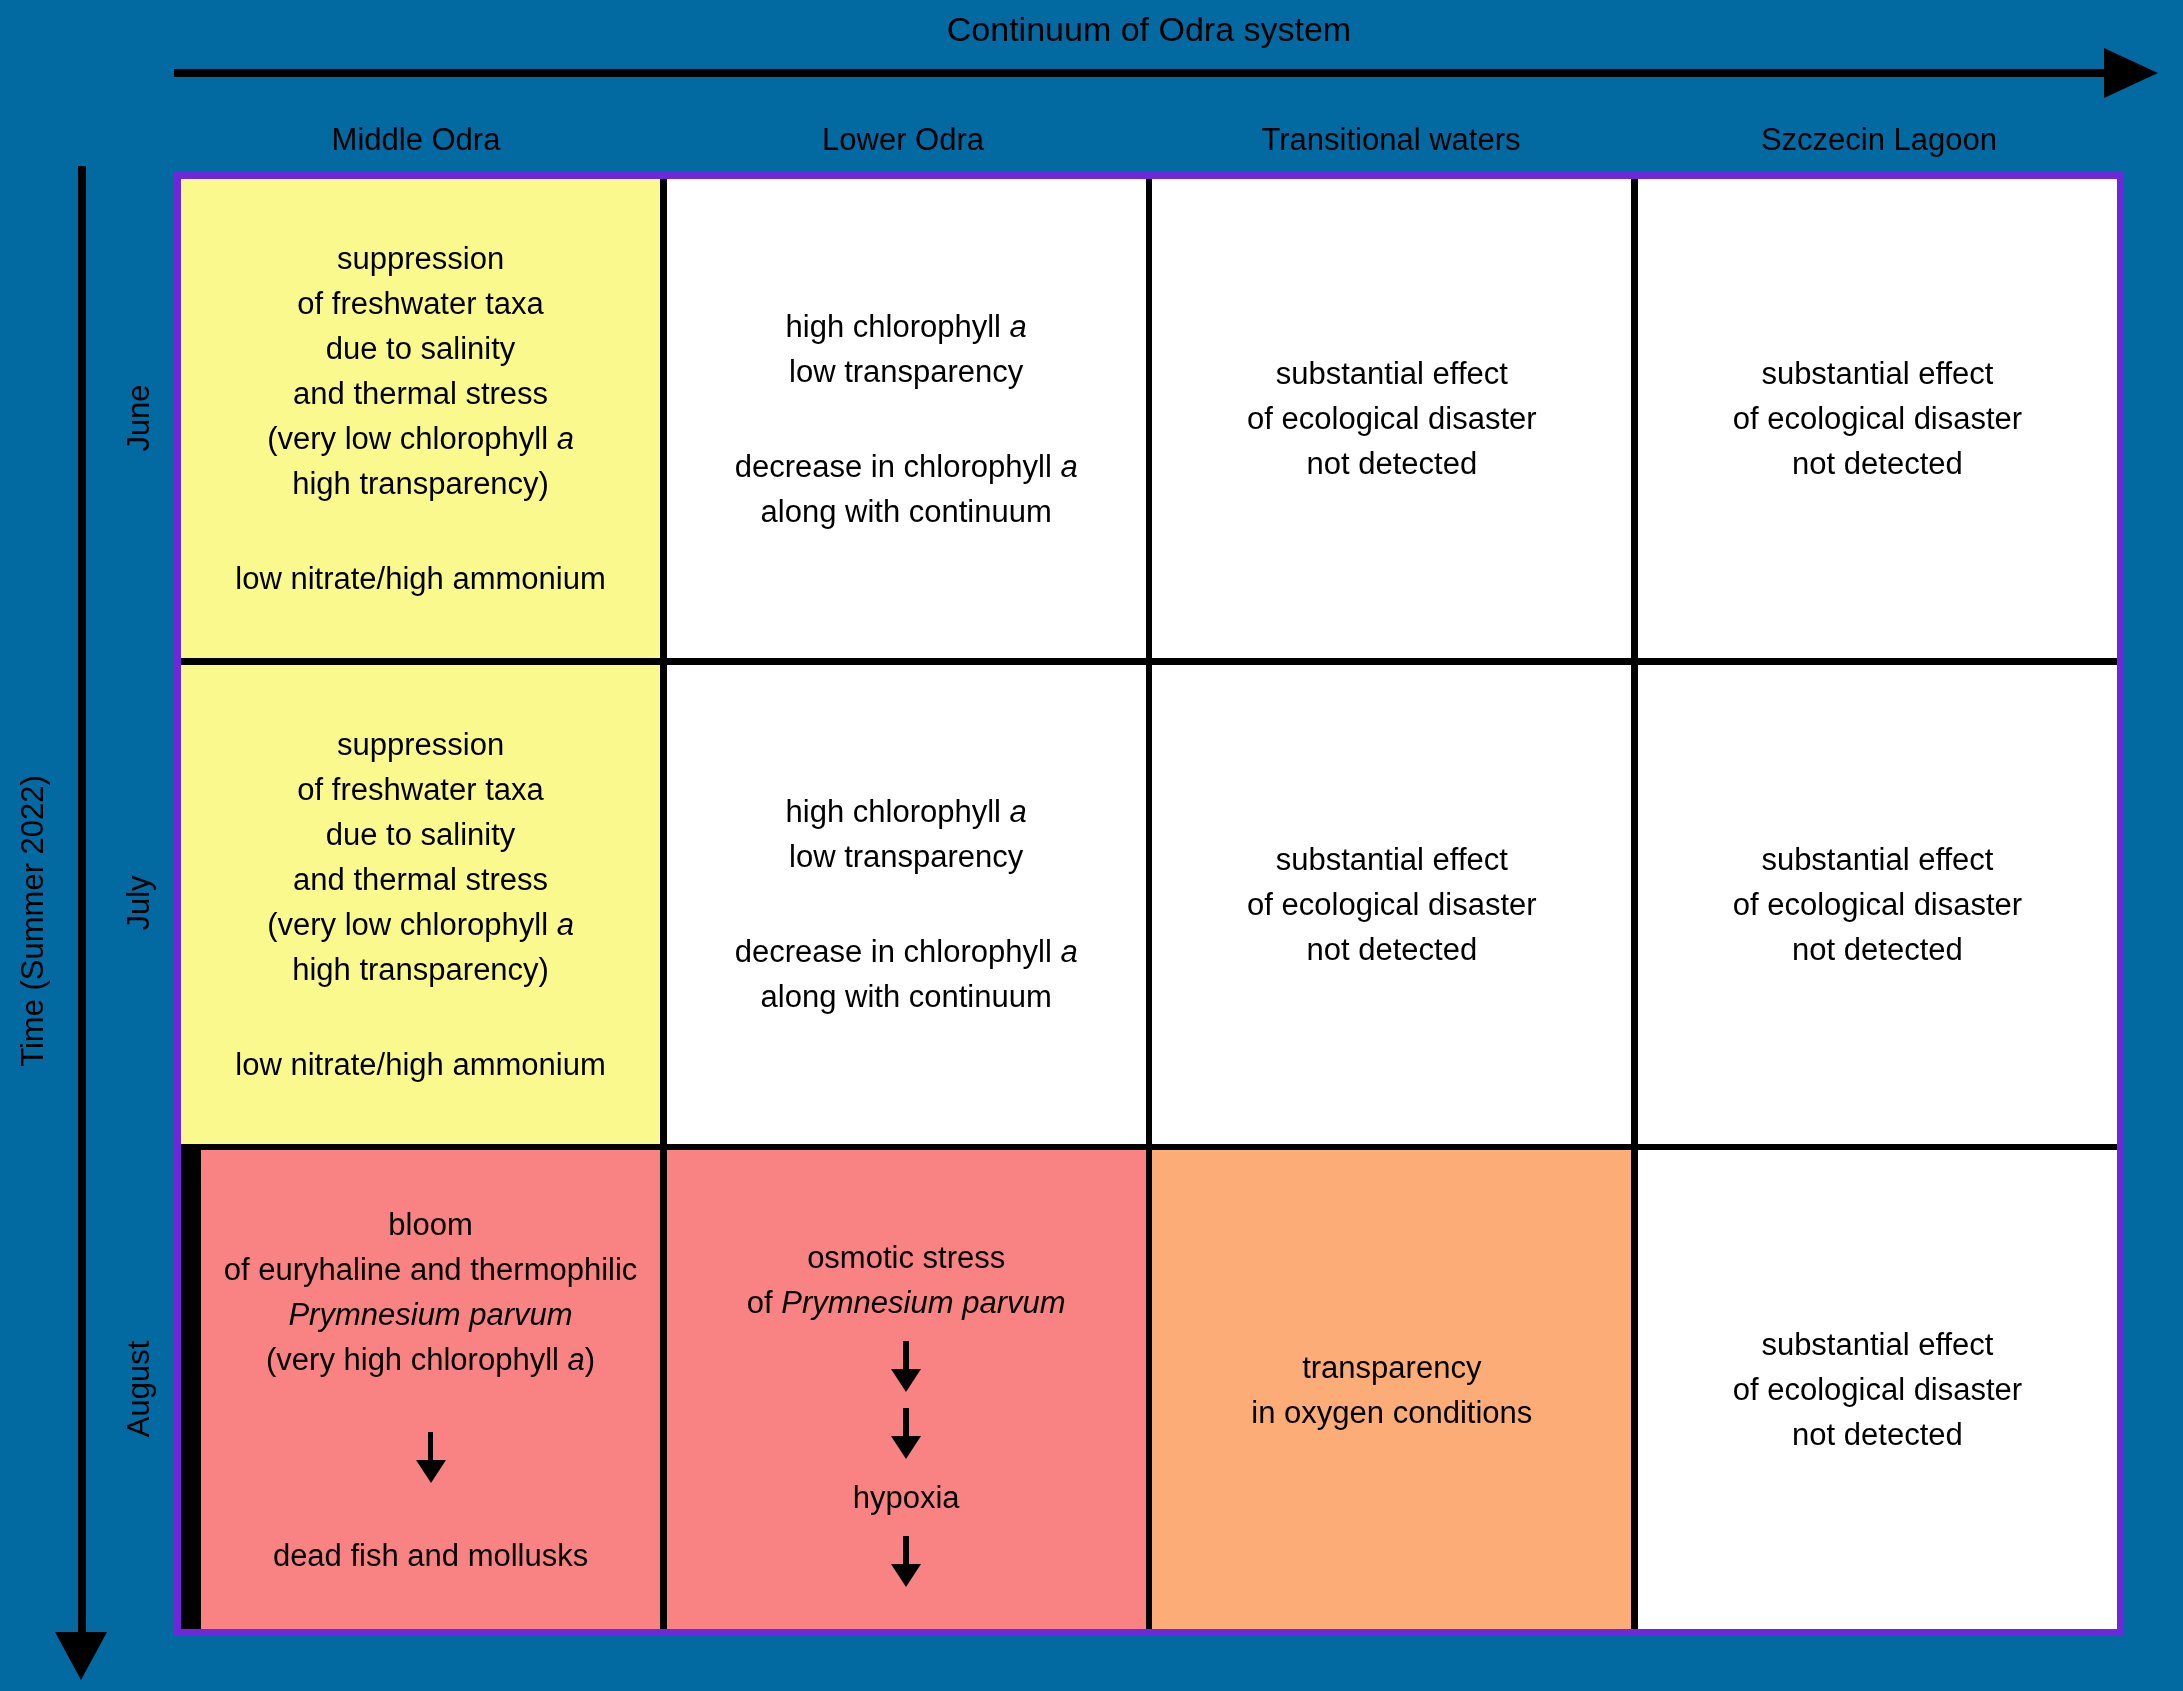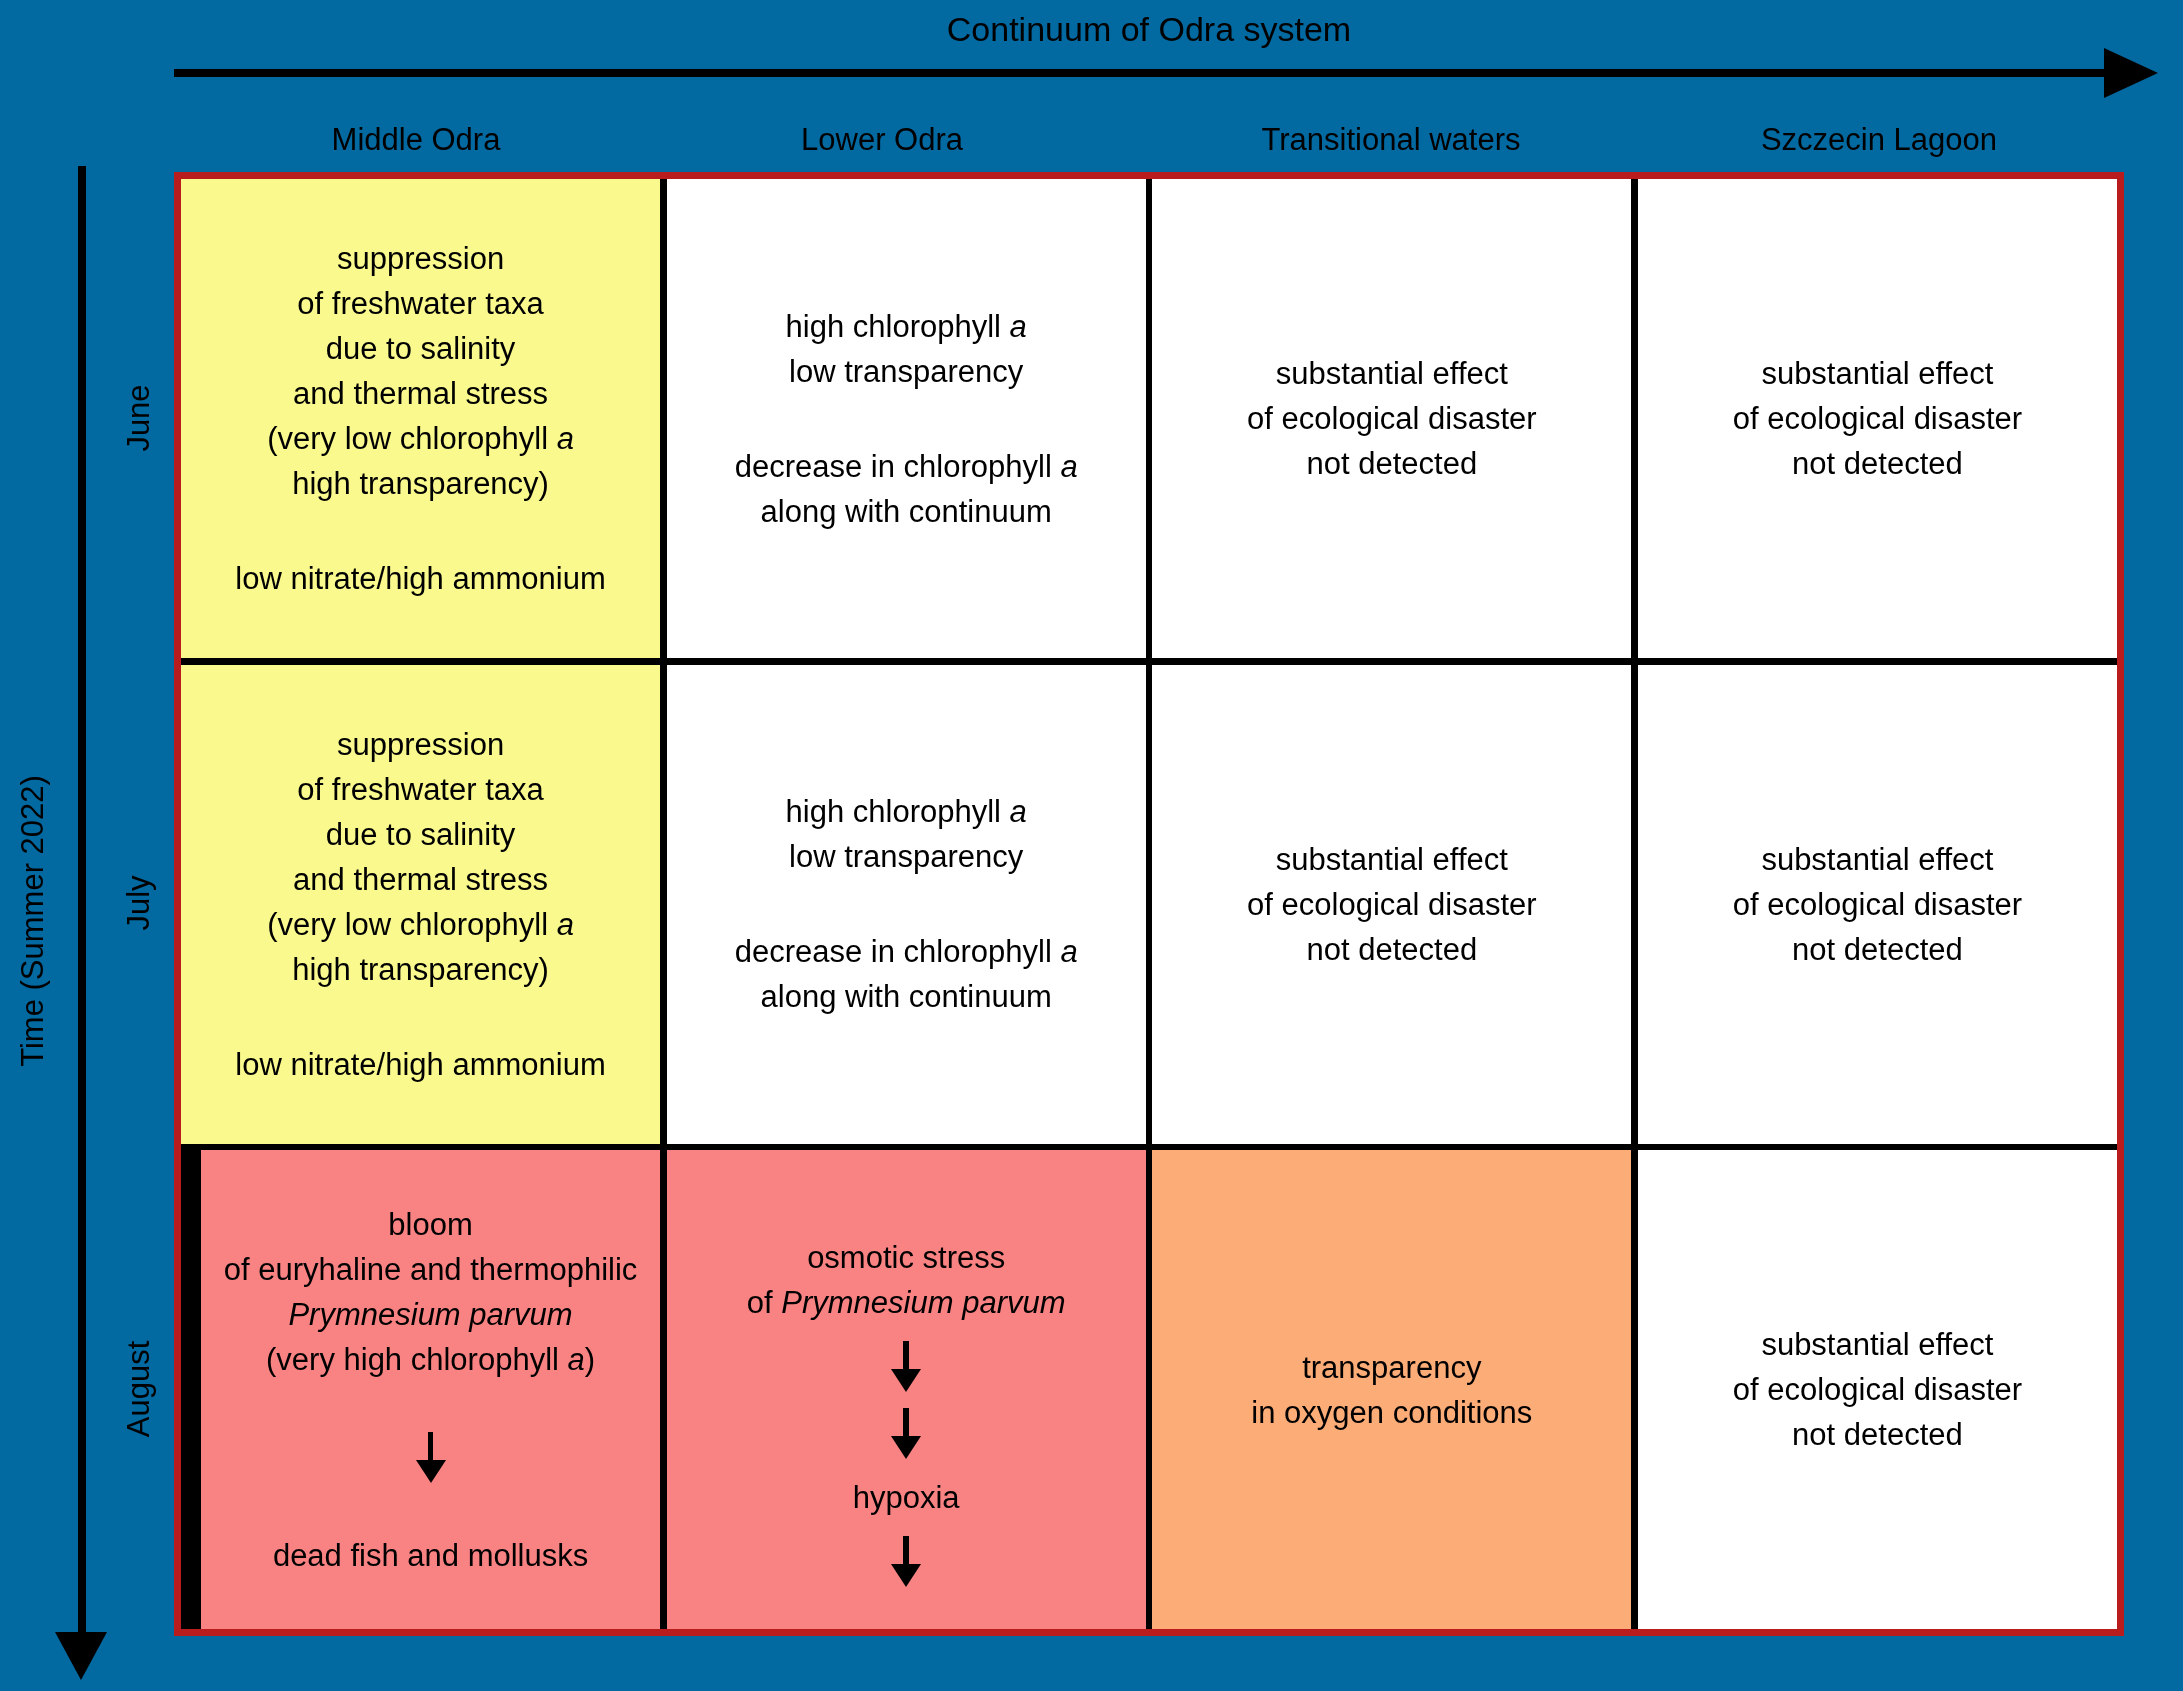--- a/index.html
+++ b/index.html
@@ -22,21 +22,21 @@
   .harrow-head{
     position:absolute;left:2104px;top:48px;width:0;height:0;
     border-left:54px solid #000;
     border-top:25px solid transparent;border-bottom:25px solid transparent;
   }
   .col-header{
     position:absolute;top:120px;width:484px;text-align:center;
     font-size:31px;line-height:40px;
   }
   .col-header.c0{left:174px}
-  .col-header.c1{left:640px}
+  .col-header.c1{left:661px}
   .col-header.c2{left:1149px}
   .col-header.c3{left:1637px}
   
   .varrow-shaft{
     position:absolute;left:78px;top:166px;width:8px;height:1466px;background:#000;
   }
   .varrow-head{
     position:absolute;left:55px;top:1632px;width:0;height:0;
     border-top:48px solid #000;
     border-left:26px solid transparent;border-right:26px solid transparent;
@@ -50,21 +50,21 @@
     position:absolute;left:139px;
     transform:translate(-50%,-50%) rotate(-90deg);
     white-space:nowrap;font-size:31px;
   }
   .row-label.r0{top:418px}
   .row-label.r1{top:903px}
   .row-label.r2{top:1389px}
   
   .grid{
     position:absolute;left:174px;top:172px;width:1950px;height:1464px;
-    box-sizing:border-box;border:7px solid #b91c1c;background:#000;
+    box-sizing:border-box;border:7px solid #6d28d9;background:#000;
     display:grid;grid-template-columns:repeat(4,1fr);grid-template-rows:1fr 1fr 1fr;
     gap:6.5px;
   }
   .cell{
     display:flex;flex-direction:column;align-items:center;justify-content:center;
     text-align:center;font-size:31px;line-height:45px;
     padding:0 5px;gap:50px;overflow:hidden;
   }
   .cell.tight{gap:16px;}
   .spacer{height:26px;flex:0 0 auto;}

